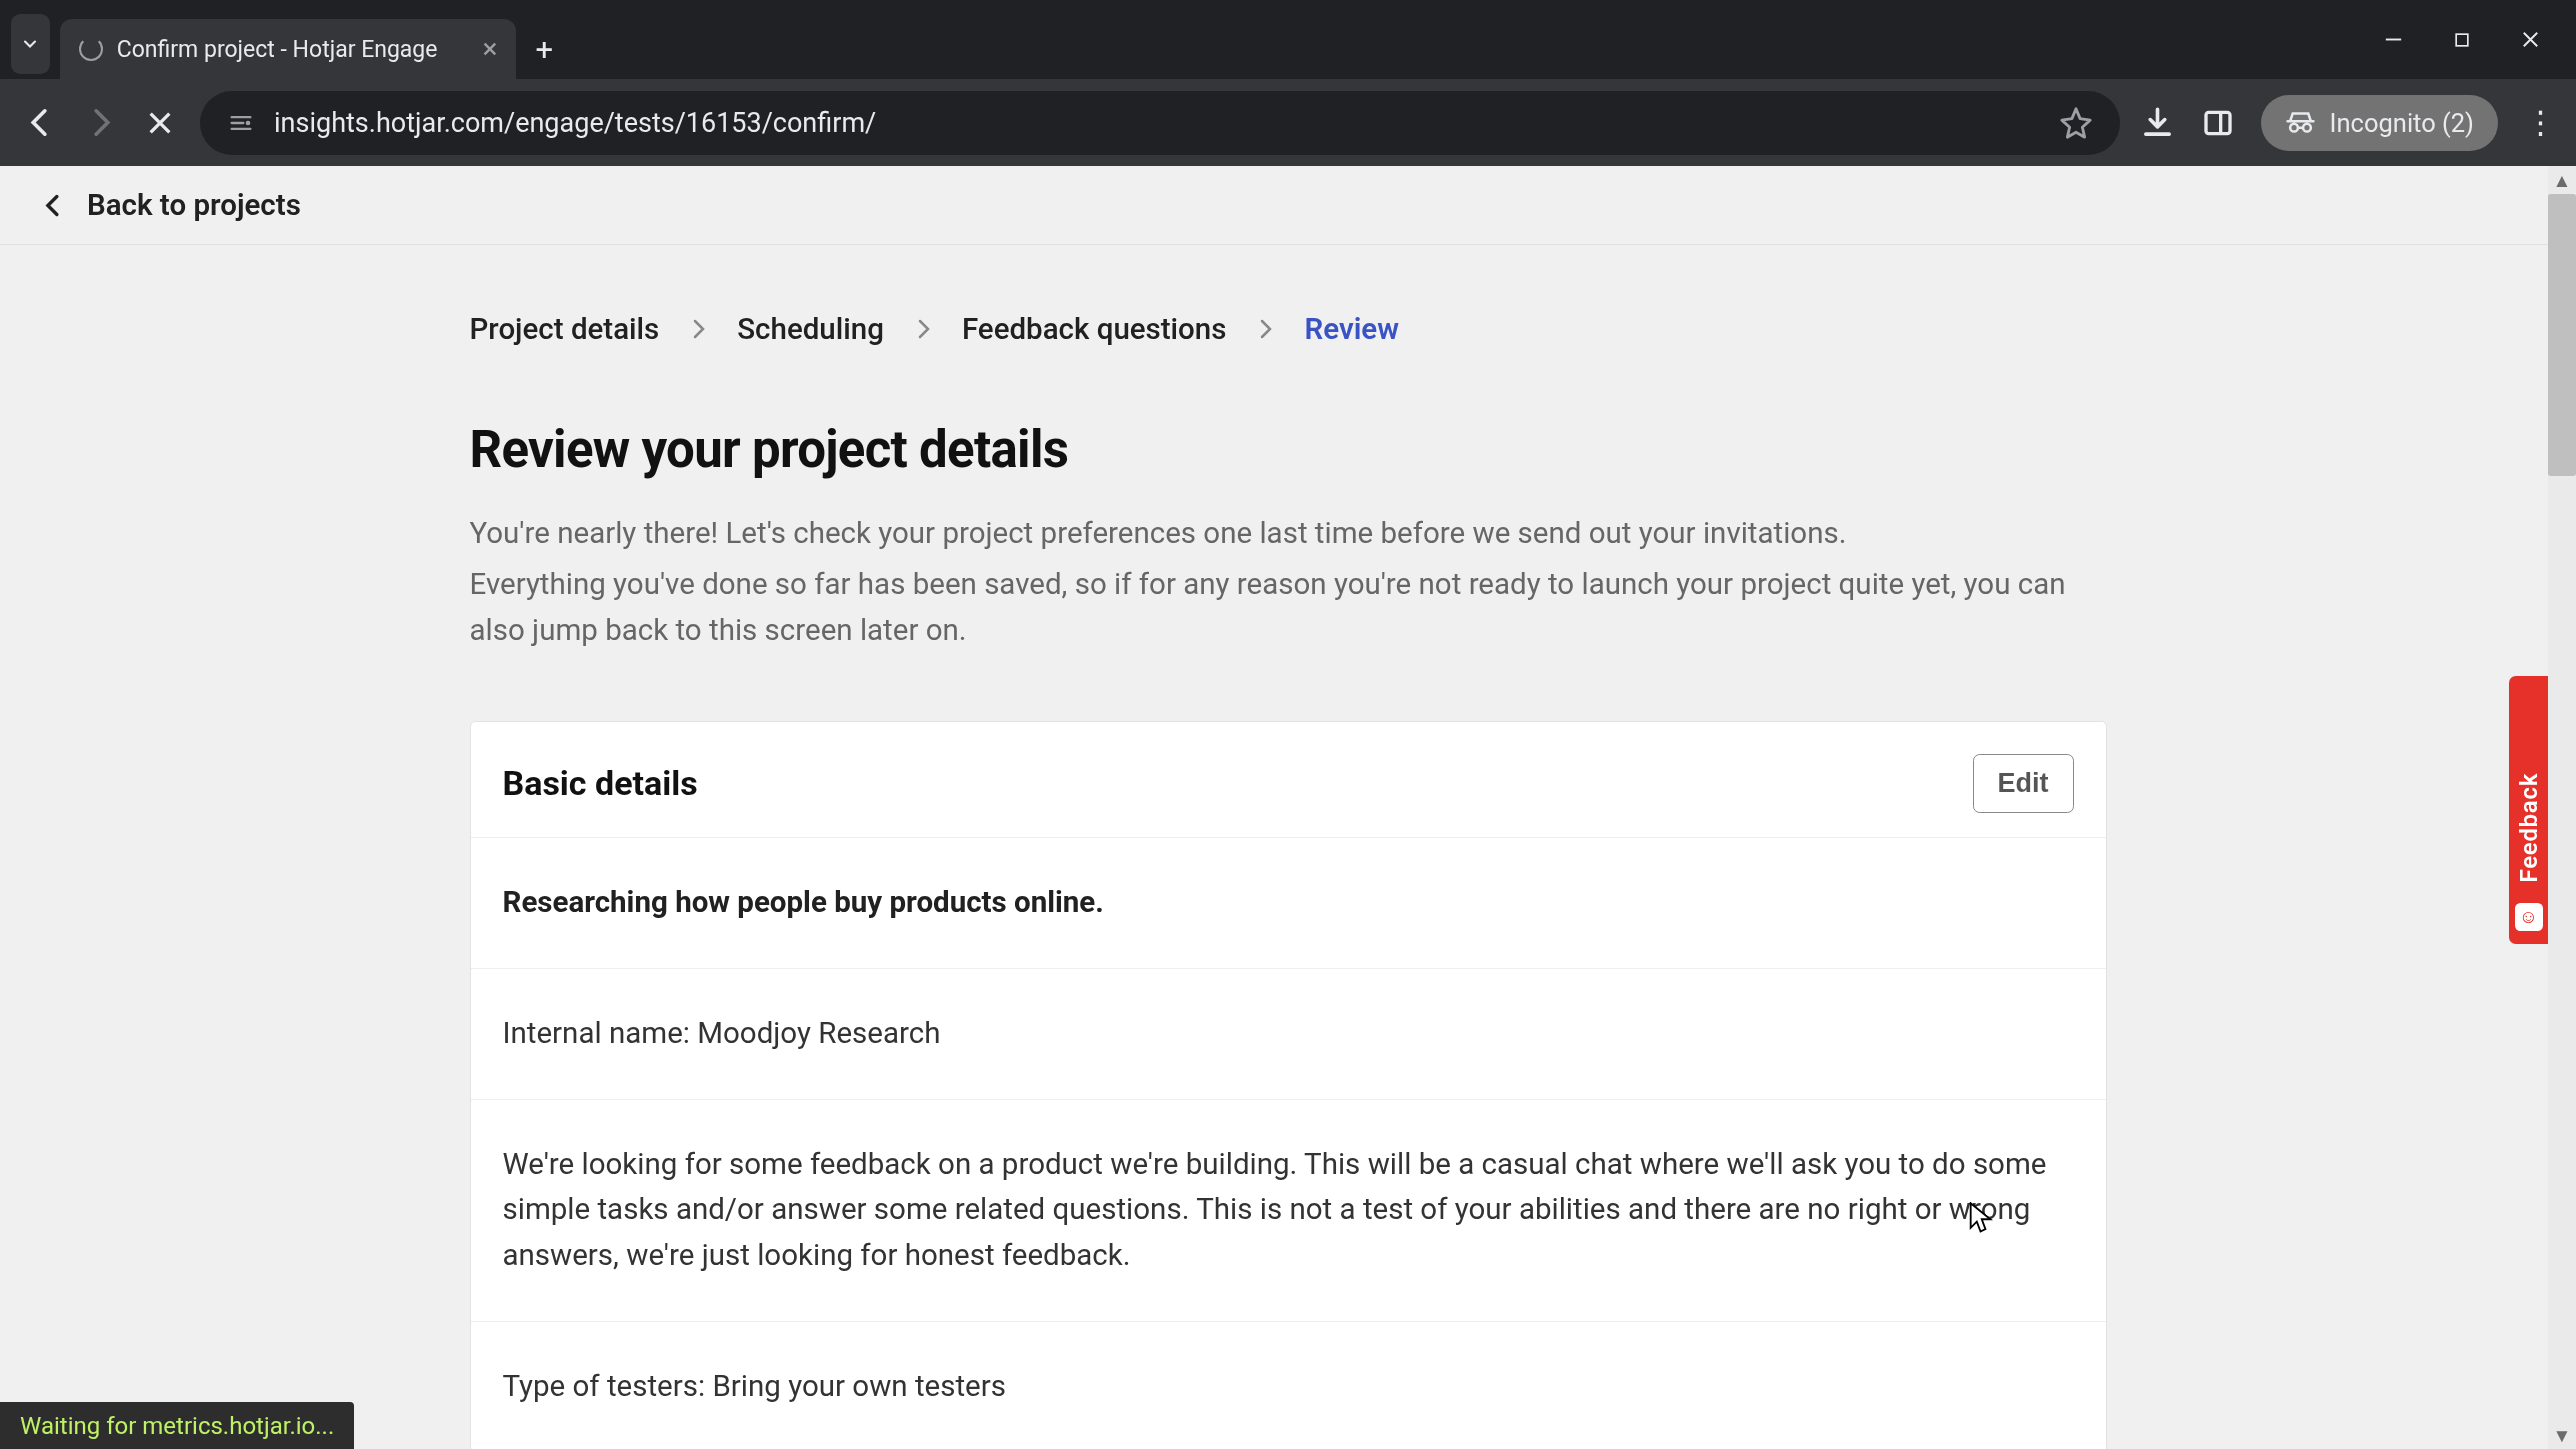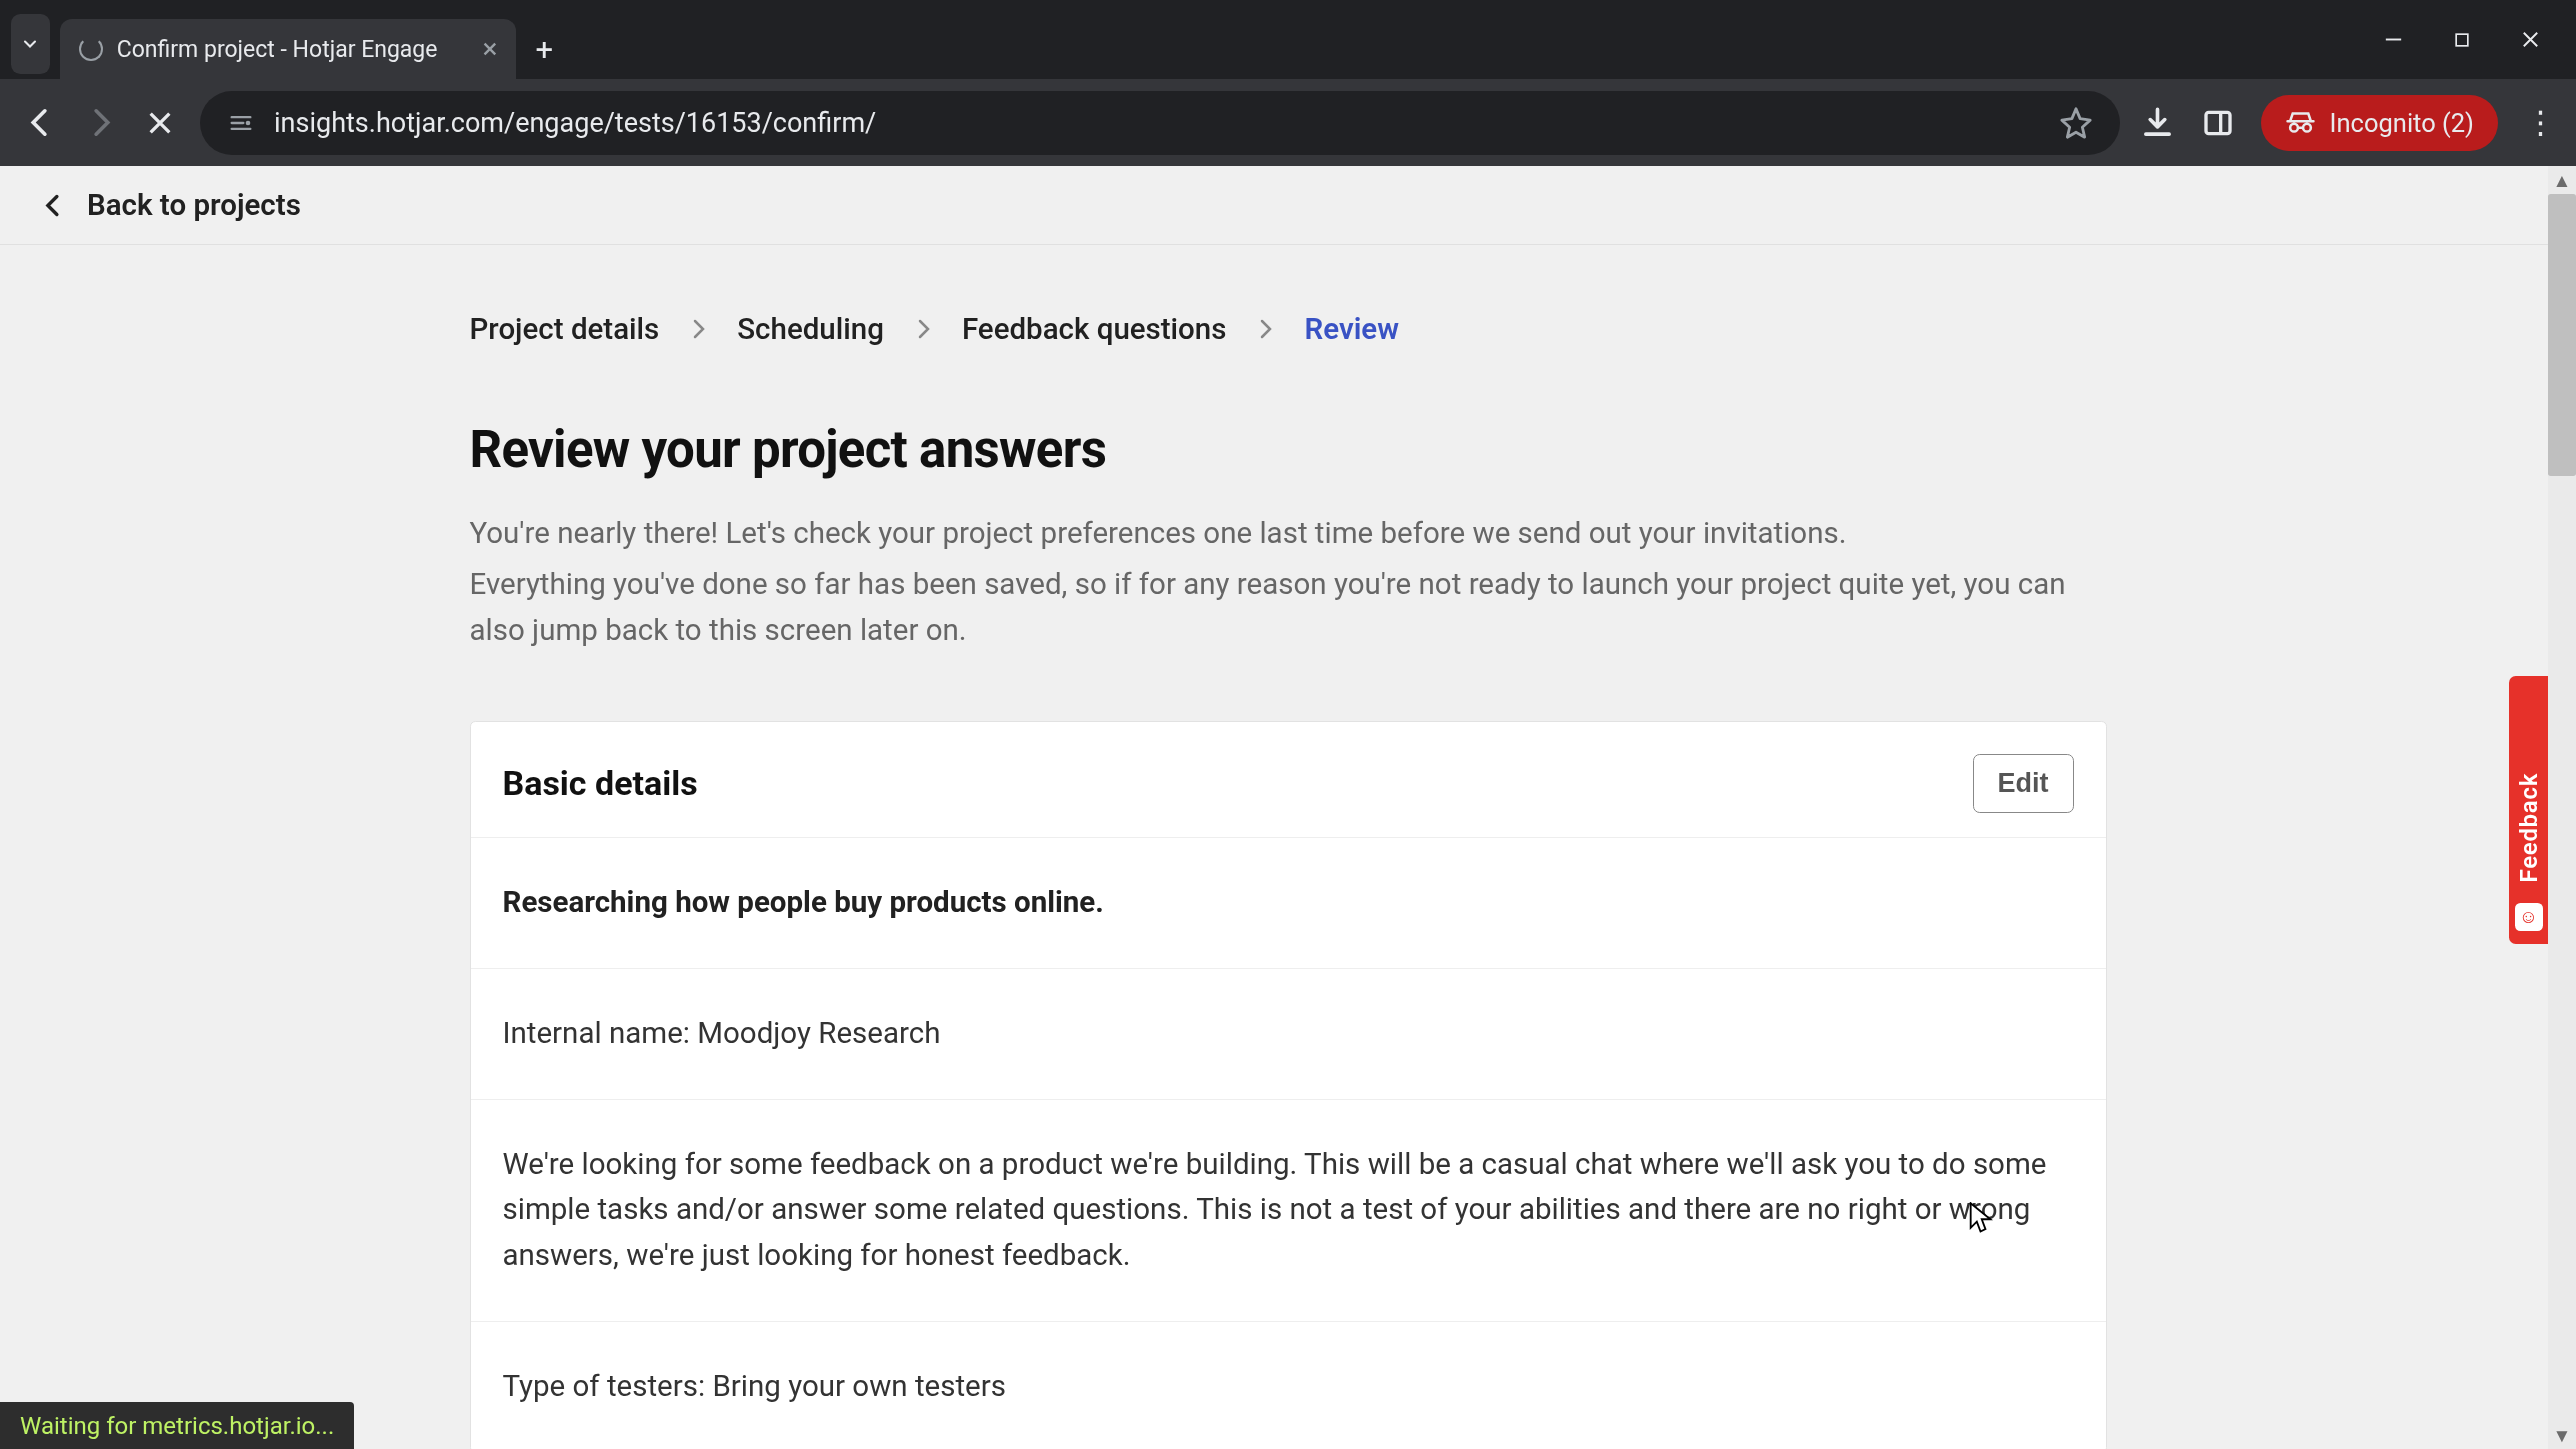--- a/index.html
+++ b/index.html
@@ -19,21 +19,21 @@
 
   .toolbar { height: 87px; background: #35363a; display: flex; align-items: center; padding: 0 20px; gap: 20px; }
   .nav-btn { color: #9aa0a6; display:flex; align-items:center; justify-content:center; width:40px; height:40px;}
   .nav-btn.active { color: #e8eaed; }
   .reload-x { color:#e8eaed; }
   .omnibox { flex: 1; background: #202124; height: 64px; border-radius: 32px; display: flex; align-items: center; padding: 0 27px; gap: 19px; }
   .site-icon { width: 28px; height: 28px; display:flex; align-items:center; justify-content:center; }
   .url { color: #e8eaed; font-size: 27px; flex: 1; }
   .star { color: #9aa0a6; }
   .toolbar-icons { display:flex; align-items:center; gap: 27px; }
-  .incognito-pill { background:#b91c1c; height:56px; border-radius:28px; display:flex; align-items:center; padding:0 24px; gap:13.4px; color:#e8eaed; font-size:25.5px; }
+  .incognito-pill { background:#737373; height:56px; border-radius:28px; display:flex; align-items:center; padding:0 24px; gap:13.4px; color:#e8eaed; font-size:25.5px; }
   .kebab { color:#e8eaed; font-size:31px; }
 
   
   .viewport { position: relative; background: #f0f0f0; height: calc(1449px - 79px - 87px); overflow: hidden; }
   .scrollbar-track { position:absolute; right:0; top:0; width:28px; height:100%; background:#eaeaea; }
   .scrollbar-thumb { position:absolute; right:0; top:0; width:28px; height:282px; background:#bfbfbf; border-radius:2.7px; }
   .scroll-arrow { position:absolute; right:0; width:28px; height:28px; display:flex; align-items:center; justify-content:center; color:#6b6b6b; font-size:19px; }
   .scroll-arrow.up { top:0; }
   .scroll-arrow.down { bottom:0; }
 
@@ -186,21 +186,21 @@
           </span>
         <span class="crumb">Feedback questions</span>
         <span class="crumb-sep">
             <svg width="24" height="24" viewBox="0 0 24 24">
               <path d="M9 4l8 8-8 8" stroke="#888" stroke-width="2.5" fill="none" stroke-linecap="round"></path>
             </svg>
           </span>
         <span class="crumb active">Review</span>
       </div>
 
-      <h1 class="page-title">Review your project answers</h1>
+      <h1 class="page-title">Review your project details</h1>
       <p class="intro">You're nearly there! Let's check your project preferences one last time before we send out your invitations.</p>
       <p class="intro">Everything you've done so far has been saved, so if for any reason you're not ready to launch your project quite yet, you can also jump back to this screen later on.</p>
 
       <div class="card">
         <div class="card-header">
           <div class="card-title">Basic details</div>
           <button class="edit-btn">Edit</button>
         </div>
         <div class="card-row strong">Researching how people buy products online.</div>
         <div class="card-row">Internal name: Moodjoy Research</div>

